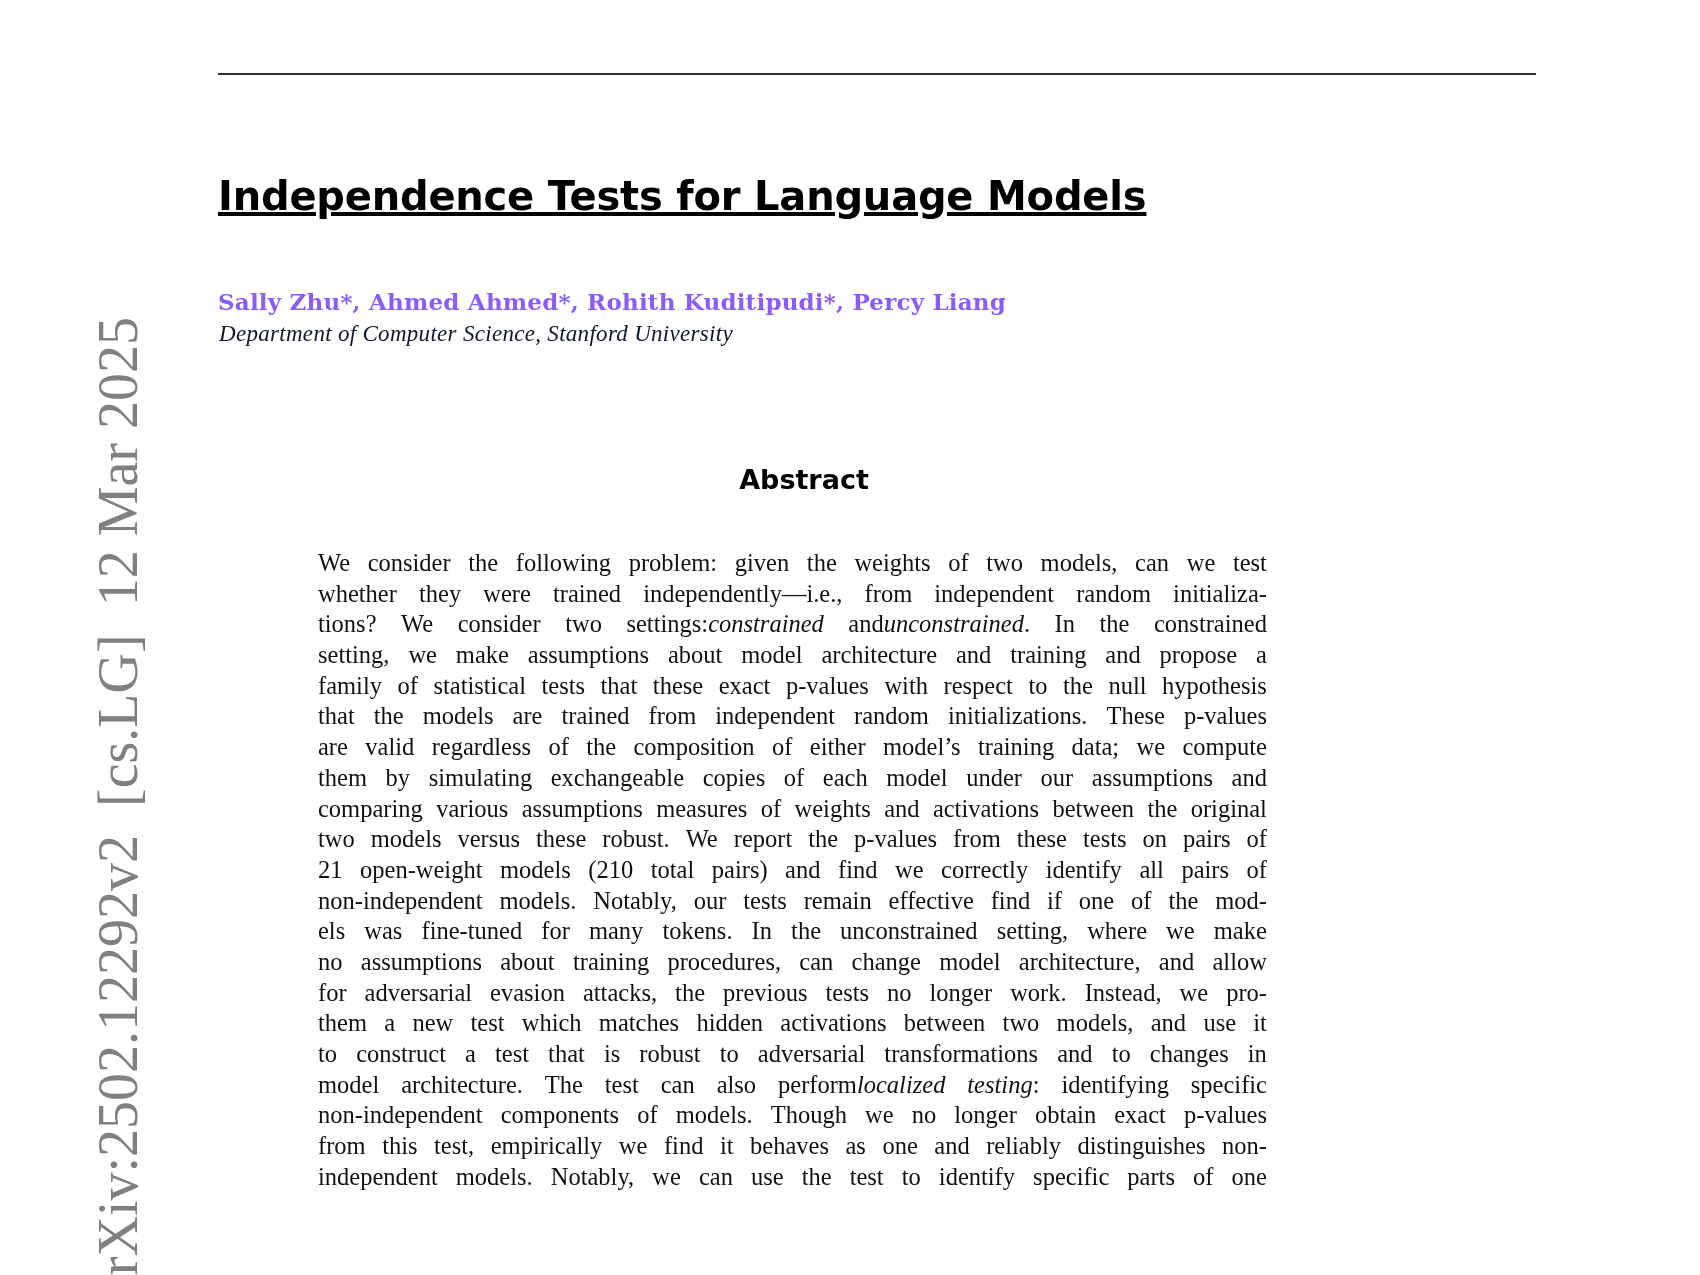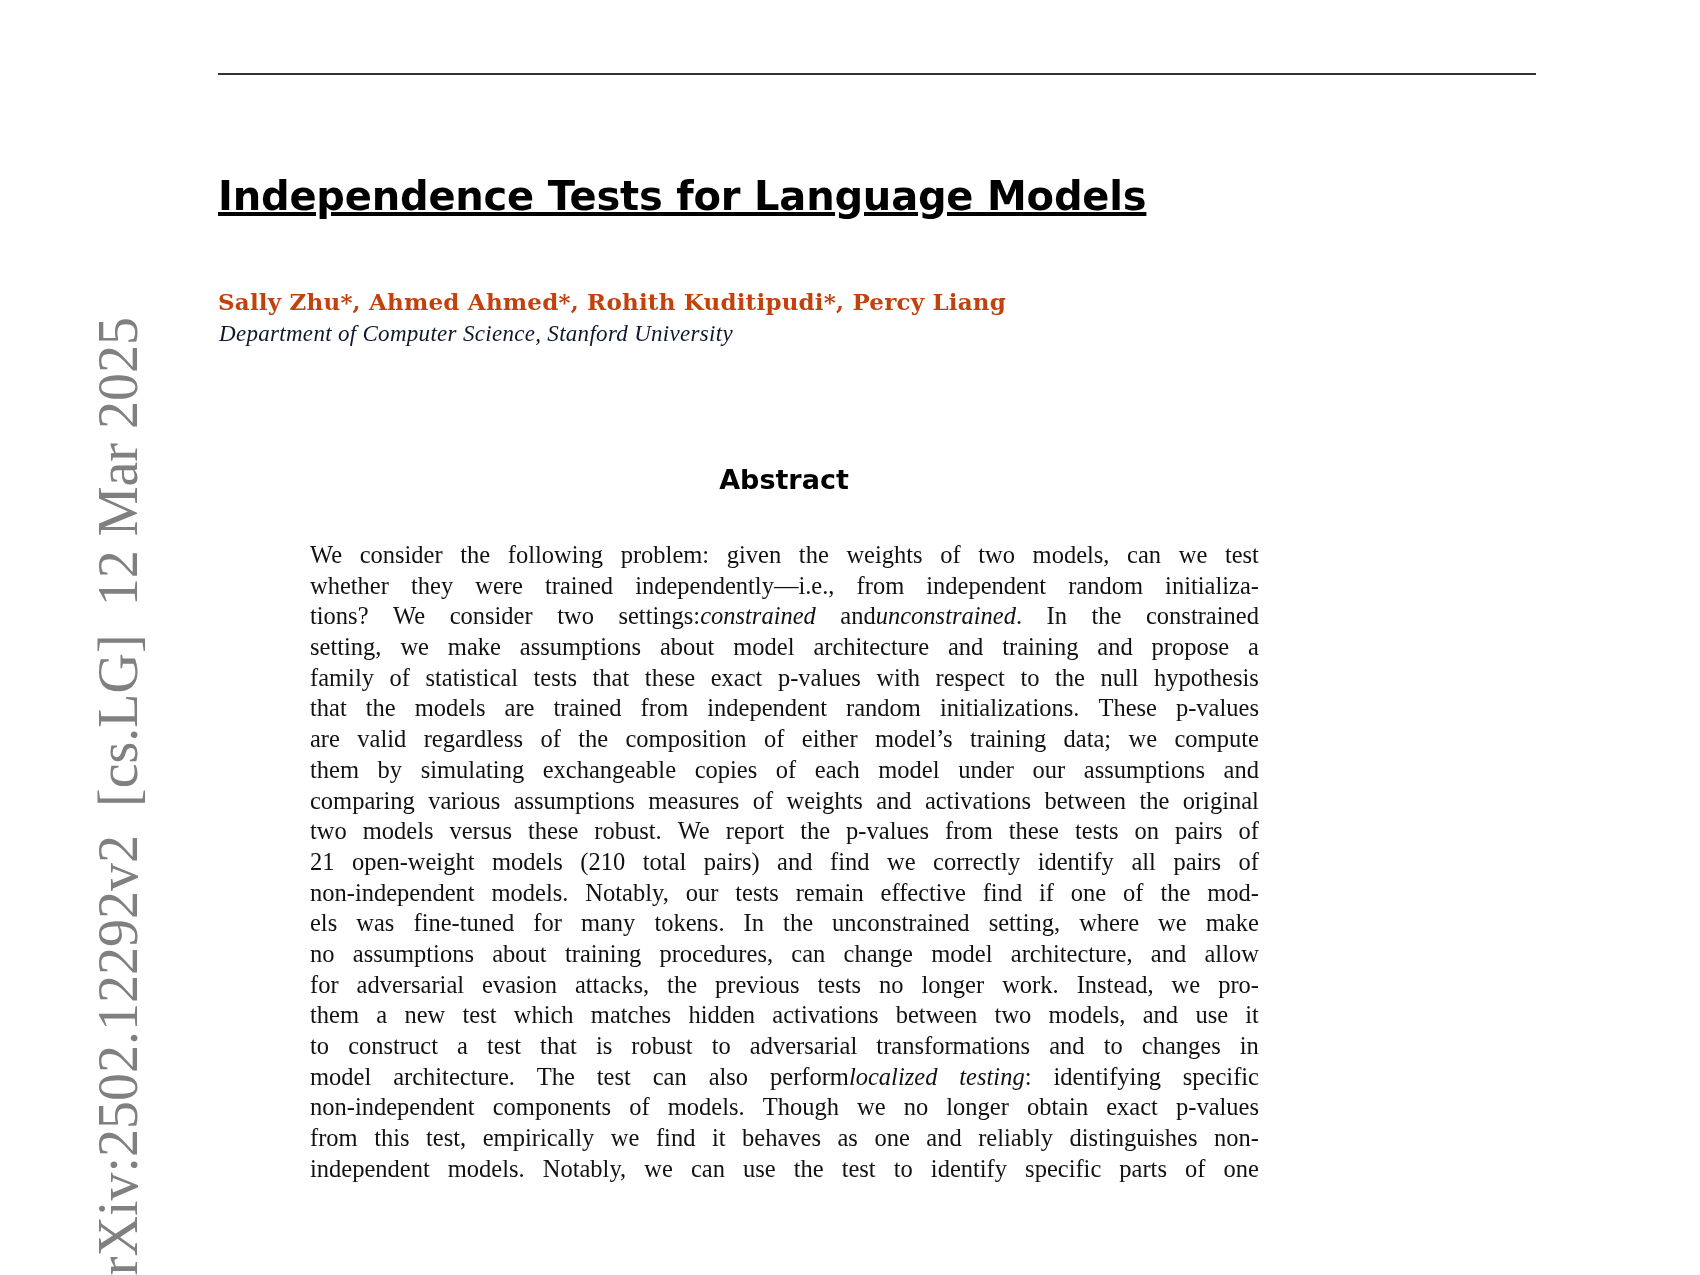--- a/index.html
+++ b/index.html
@@ -37,21 +37,21 @@
     text-decoration: underline;
   }
   .authors {
     position: absolute;
     left: 218px;
     top: 288px;
     font-family: "DejaVu Serif", serif;
     font-weight: bold;
     font-size: 23px;
     line-height: 1.2;
-    color: #c2410c;
+    color: #8b5cf6;
     white-space: nowrap;
     letter-spacing: 0.2px;
   }
   .affiliation {
     position: absolute;
     left: 219px;
     top: 320px;
     font-family: "Liberation Serif", serif;
     font-style: italic;
     font-size: 23px;
@@ -65,27 +65,28 @@
     left: 0;
     width: 1568px;
     top: 464px;
     margin: 0;
     text-align: center;
     font-family: "DejaVu Sans", sans-serif;
     font-weight: bold;
     font-size: 27px;
     line-height: 1.2;
     color: #000000;
+    padding-left: 20px;
   }
   .abstract-body {
     position: absolute;
     left: 310px;
     top: 540px;
     width: 949px;
-    margin: 0;
+    margin: 8px;
   }
   
   .jline {
     display: flex;
     justify-content: space-between;
     height: 30.7px;
     line-height: 30.7px;
     font-family: "Liberation Serif", serif;
     font-size: 24.5px;
     color: #111111;

